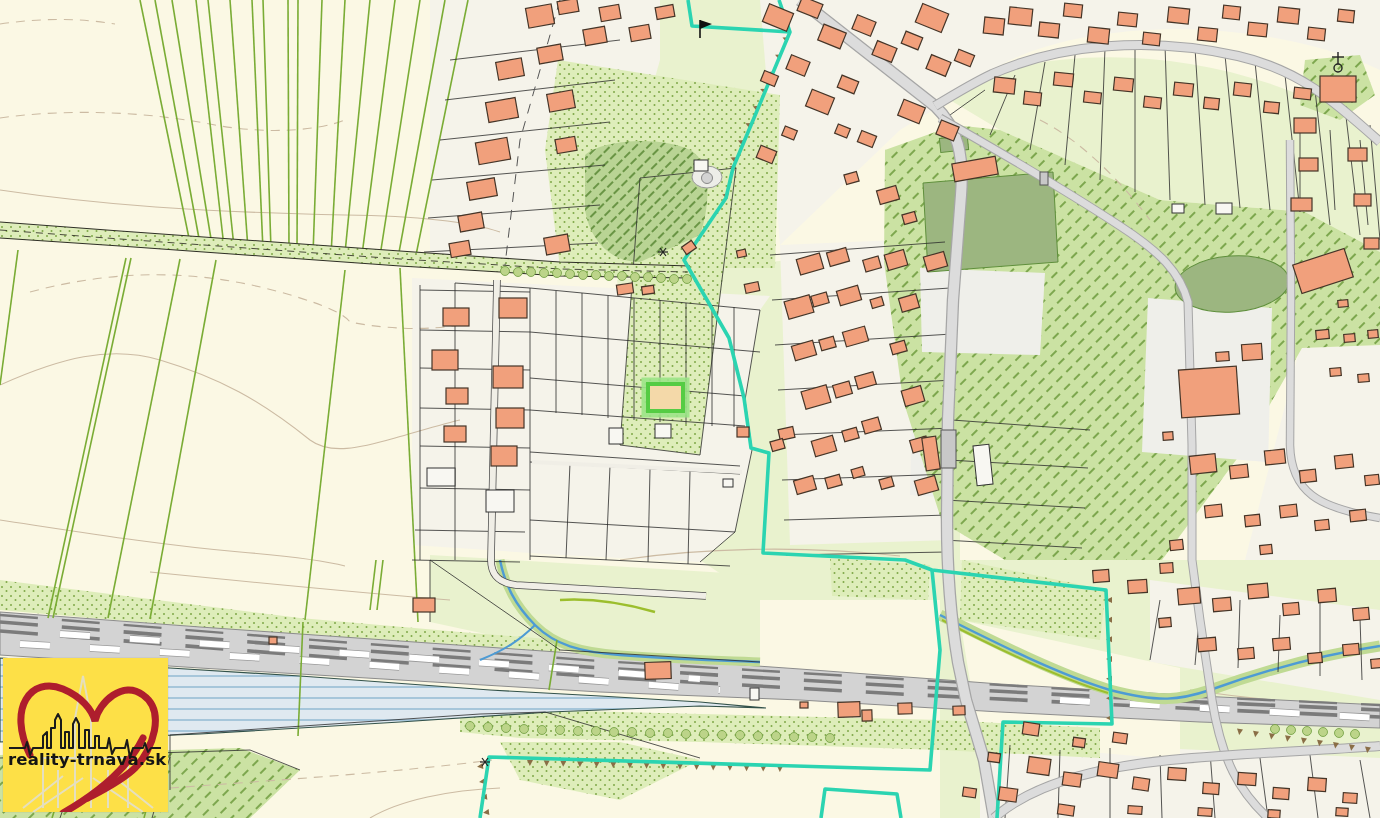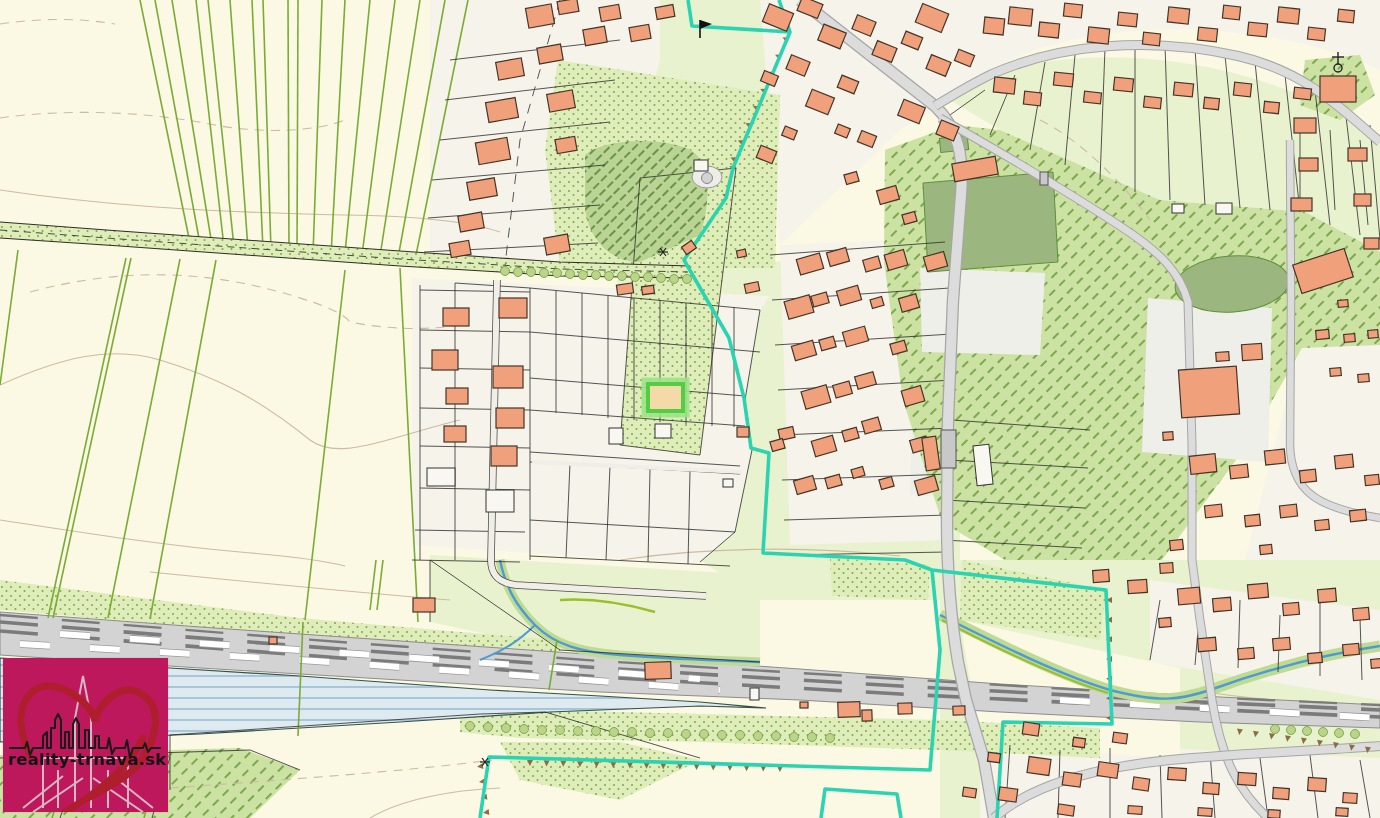--- a/index.html
+++ b/index.html
@@ -38,21 +38,21 @@
   .contour{stroke:var(--c-contour);stroke-width:1.1;fill:none}
   .contourd{stroke:var(--c-contour);stroke-width:1.1;fill:none;stroke-dasharray:9 7}
   .bldS{fill:var(--c-building);stroke:var(--c-buildingEdge);stroke-width:1.2}
   .bldG{fill:var(--c-grayBuilding);stroke:#555;stroke-width:1}
   .bldW{fill:var(--c-whiteBuilding);stroke:#333;stroke-width:1}
   .tree{fill:#BCD489;stroke:#6F9D3F;stroke-width:0.8}
   .hach{fill:var(--c-hachure)}
   .banddash{stroke:#3A3A2E;stroke-width:0.9;fill:none;stroke-dasharray:7 5}
   .bandline{stroke:#2F2F26;stroke-width:1.1;fill:none}
   .glyph{stroke:#222;stroke-width:1.4;fill:none}
-  #logo{position:absolute;left:3px;top:658px;width:165px;height:154px;background:#be185d;
+  #logo{position:absolute;left:3px;top:658px;width:165px;height:154px;background:#fde047;
         box-shadow:0 0 0 1px rgba(0,0,0,0.04)}
   #logo svg{position:absolute;left:0;top:0}
   .logo-text{position:absolute;left:5px;top:92px;font-weight:bold;font-size:16.5px;
              color:var(--c-text);letter-spacing:0.2px;font-family:"DejaVu Sans","Liberation Sans",sans-serif}
 </style>
 </head>
 <body>
 
 <svg id="map" width="1380" height="818" viewBox="0 0 1380 818" xmlns="http://www.w3.org/2000/svg">
   <defs>

